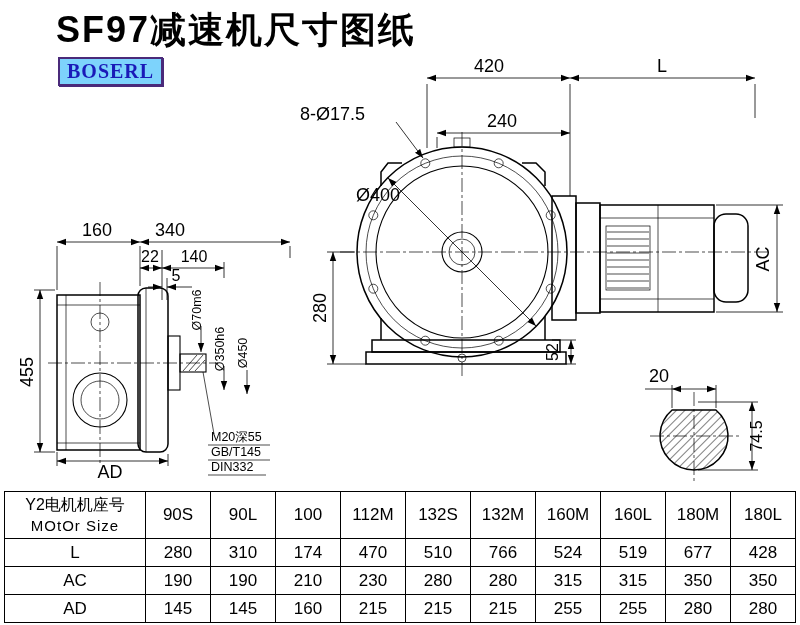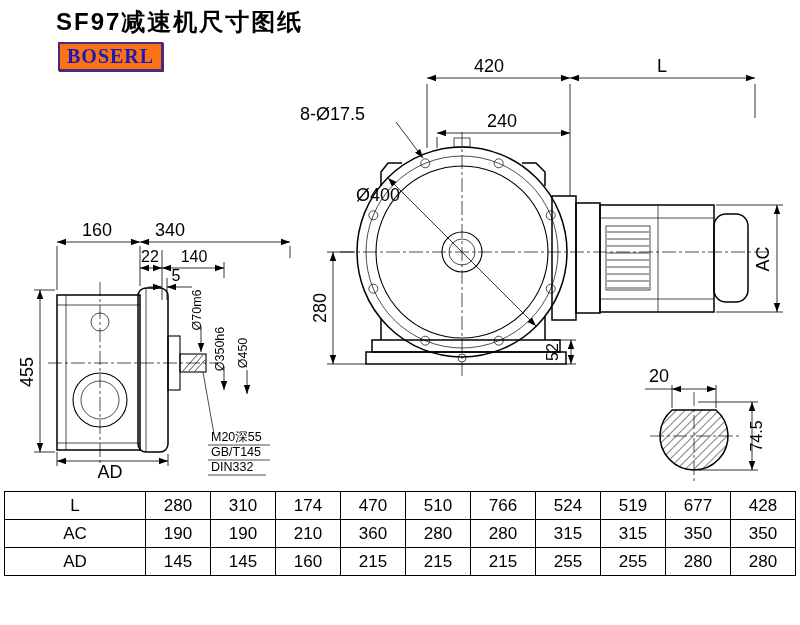--- a/index.html
+++ b/index.html
@@ -2,26 +2,26 @@
 <html><head>
 <meta charset="utf-8">
 <style>
   html,body{margin:0;padding:0;}
   body{
     width:800px;height:625px;background:#ffffff;position:relative;overflow:hidden;
     font-family:"Liberation Sans",sans-serif;color:#000;
   }
   .page-title{
     position:absolute;left:56px;top:6px;
-    font-size:24px;font-weight:bold;letter-spacing:2px;color:#000;
+    font-size:36px;font-weight:bold;letter-spacing:2px;color:#000;
   }
   .brand-box{
-    position:absolute;left:58px;top:42px;
+    position:absolute;left:58px;top:57px;
     border:2px solid #4a2a7a;box-shadow:1px 1px 0 #4a2a7a;
-    padding:1px 7px;background:#f97316;
+    padding:1px 7px;background:#7dd3fc;
   }
   .brand-box span{
     font-family:"Liberation Serif",serif;font-weight:bold;
     font-size:20px;color:#1a1ab8;letter-spacing:1px;
   }
   svg{position:absolute;left:0;top:0;}
   svg text{font-family:"Liberation Sans",sans-serif;fill:#000;}
   .ol{stroke:#000;fill:none;stroke-width:1.5;}
   .ml{stroke:#000;fill:none;stroke-width:1.1;}
   .tl{stroke:#000;fill:none;stroke-width:0.7;}
@@ -234,39 +234,55 @@
       <col>
       <col>
       <col>
       <col>
       <col>
       <col>
       <col>
       <col>
   </colgroup>
   <tbody>
+    <tr class="hrow">
+      <th class="hcell">
+        <div class="h1">Y2电机机座号</div>
+        <div class="h2">MOtOr Size</div>
+      </th>
+      <th>90S</th>
+      <th>90L</th>
+      <th>100</th>
+      <th>112M</th>
+      <th>132S</th>
+      <th>132M</th>
+      <th>160M</th>
+      <th>160L</th>
+      <th>180M</th>
+      <th>180L</th>
+    </tr>
     <tr class="drow">
       <td>L</td>
       <td>280</td>
       <td>310</td>
       <td>174</td>
       <td>470</td>
       <td>510</td>
       <td>766</td>
       <td>524</td>
       <td>519</td>
       <td>677</td>
       <td>428</td>
     </tr>
     <tr class="drow">
       <td>AC</td>
       <td>190</td>
       <td>190</td>
       <td>210</td>
-      <td>360</td>
+      <td>230</td>
       <td>280</td>
       <td>280</td>
       <td>315</td>
       <td>315</td>
       <td>350</td>
       <td>350</td>
     </tr>
     <tr class="drow">
       <td>AD</td>
       <td>145</td>

